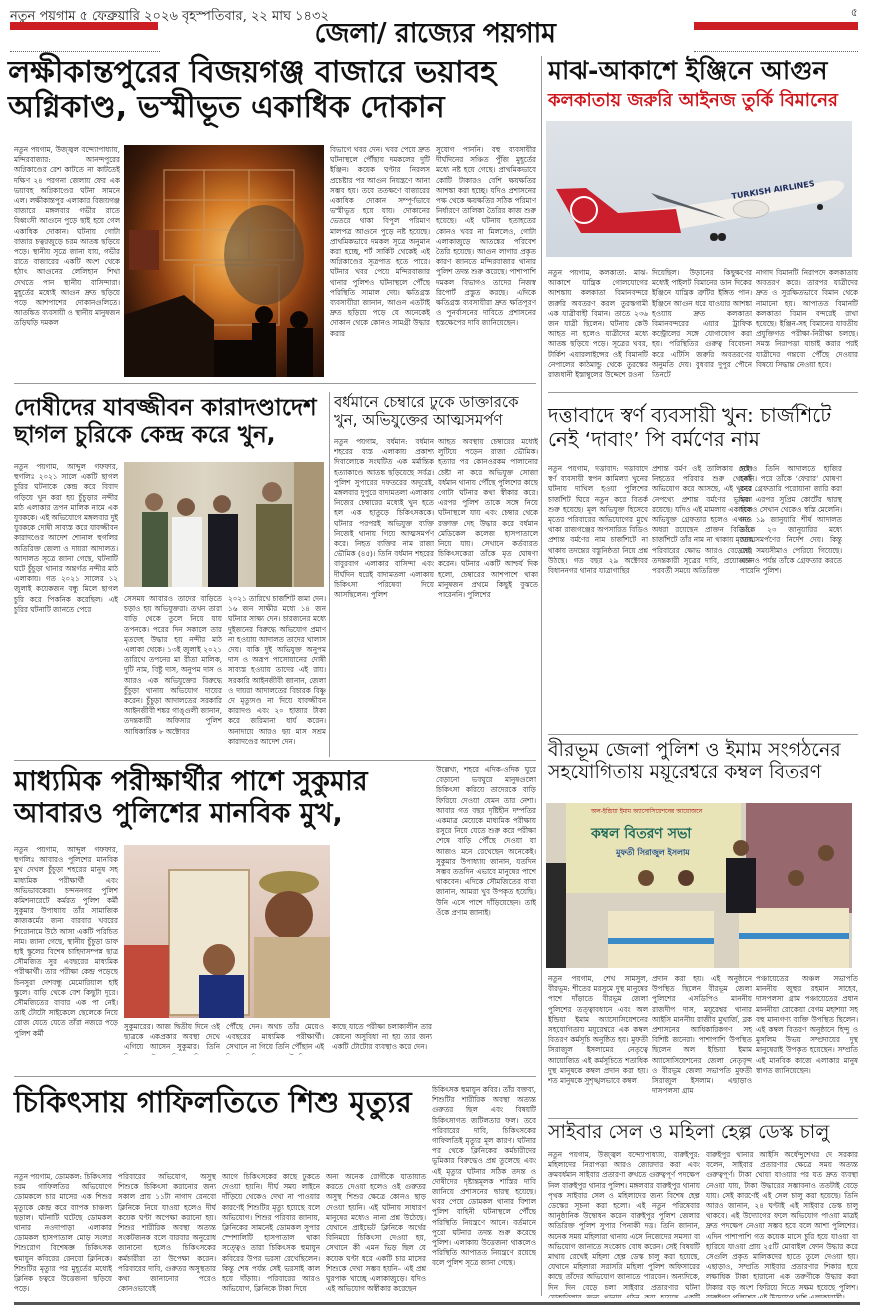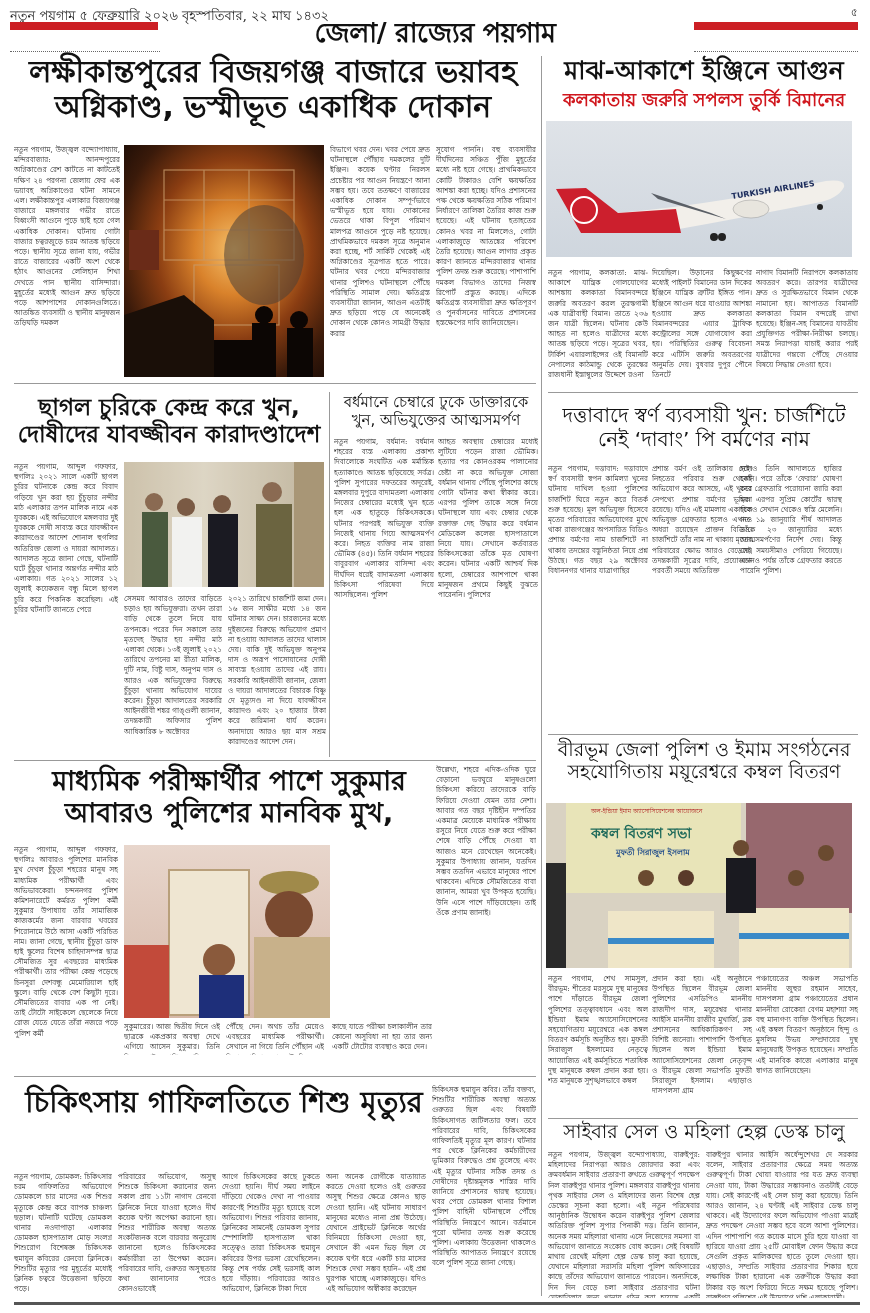--- a/index.html
+++ b/index.html
@@ -5,21 +5,21 @@
 *{box-sizing:border-box;margin:0;padding:0}
 body{width:870px;height:1313px;background:#fff;font-family:"DejaVu Serif",serif;color:#111;overflow:hidden;position:relative}
 .abs{position:absolute}
 .dateline{left:10px;top:6px;font-size:13px;color:#222}
 .pageno{right:12px;top:4px;font-size:11px}
 .redbar{height:8px;background:#cc1f24;top:22px}
 .section-title{left:300px;top:12px;width:270px;text-align:center;font-size:27px;font-weight:bold;font-family:"DejaVu Sans",sans-serif;letter-spacing:-0.5px}
 .dotline{border-top:1px dotted #666;height:0}
 .hline{border-top:1px solid #999;height:0}
 .vline{border-left:1px solid #999;width:0}
-.headline{font-family:"DejaVu Sans",sans-serif;text-align:center;line-height:1.18;color:#111}
+.headline{font-family:"DejaVu Sans",sans-serif;line-height:1.18;color:#111}
 .body{font-size:7.2px;line-height:10.2px;text-align:justify;color:#222;overflow:hidden;font-family:"DejaVu Serif",serif}
 .photo{overflow:hidden}
 .red{color:#d0161d}
 </style>
 </head>
 <body>
 
 <div class="abs dateline">নতুন পয়গাম ৫ ফেব্রুয়ারি ২০২৬ বৃহস্পতিবার, ২২ মাঘ ১৪৩২</div>
 <div class="abs pageno">৫</div>
 <div class="abs redbar" style="left: 10px; width: 148px; background: rgb(204, 31, 36);"></div>
@@ -53,42 +53,42 @@
       <rect x="163" y="183" width="26" height="49" fill="#0c0604"></rect>
     <rect x="90" y="195" width="45" height="37" fill="#0c0604"></rect>
     <rect x="5" y="85" width="30" height="40" fill="#6a2b18"></rect>
   </svg>
 </div>
 <div class="abs body" style="left:330px;top:145px;width:100px;height:232px">বিভাগে খবর দেন। খবর পেয়ে দ্রুত ঘটনাস্থলে পৌঁছায় দমকলের দুটি ইঞ্জিন। কয়েক ঘণ্টার নিরলস প্রচেষ্টার পর আগুন নিয়ন্ত্রণে আনা সম্ভব হয়। তবে ততক্ষণে বাজারের একাধিক দোকান সম্পূর্ণভাবে ভস্মীভূত হয়ে যায়। দোকানের ভেতরে থাকা বিপুল পরিমাণ মালপত্র আগুনে পুড়ে নষ্ট হয়েছে। প্রাথমিকভাবে দমকল সূত্রে অনুমান করা হচ্ছে, শর্ট সার্কিট থেকেই এই অগ্নিকাণ্ডের সূত্রপাত হতে পারে। ঘটনার খবর পেয়ে মন্দিরবাজার থানার পুলিশও ঘটনাস্থলে পৌঁছে পরিস্থিতি সামাল দেয়। ক্ষতিগ্রস্ত ব্যবসায়ীরা জানান, আগুন এতটাই দ্রুত ছড়িয়ে পড়ে যে অনেকেই দোকান থেকে কোনও সামগ্রী উদ্ধার করার</div>
 <div class="abs body" style="left:436px;top:145px;width:100px;height:232px">সুযোগ পাননি। বহু ব্যবসায়ীর দীর্ঘদিনের সঞ্চিত পুঁজি মুহূর্তের মধ্যে নষ্ট হয়ে গেছে। প্রাথমিকভাবে কোটি টাকারও বেশি ক্ষয়ক্ষতির আশঙ্কা করা হচ্ছে। যদিও প্রশাসনের পক্ষ থেকে ক্ষয়ক্ষতির সঠিক পরিমাণ নির্ধারণে তালিকা তৈরির কাজ শুরু হয়েছে। এই ঘটনায় হতাহতের কোনও খবর না মিললেও, গোটা এলাকাজুড়ে আতঙ্কের পরিবেশ তৈরি হয়েছে। আগুন লাগার প্রকৃত কারণ জানতে মন্দিরবাজার থানার পুলিশ তদন্ত শুরু করেছে। পাশাপাশি দমকল বিভাগও তাদের নিজস্ব রিপোর্ট প্রস্তুত করছে। এদিকে ক্ষতিগ্রস্ত ব্যবসায়ীরা দ্রুত ক্ষতিপূরণ ও পুনর্বাসনের দাবিতে প্রশাসনের হস্তক্ষেপের দাবি জানিয়েছেন।</div>
 <div class="abs hline" style="left:14px;top:383px;width:522px"></div>
 
 <div class="abs headline" style="left:548px;top:56px;width:312px;font-size:25px;font-weight:bold">মাঝ-আকাশে ইঞ্জিনে আগুন</div>
-<div class="abs headline red" style="left:548px;top:89px;width:312px;font-size:18px;font-weight:bold">কলকাতায় জরুরি সপলস তুর্কি বিমানের</div>
+<div class="abs headline red" style="left:548px;top:89px;width:312px;font-size:18px;font-weight:bold">কলকাতায় জরুরি আইনজ তুর্কি বিমানের</div>
 <div class="abs photo" style="left:546px;top:121px;width:306px;height:136px;background:linear-gradient(#dfe3e8,#cfd6de)">
   <svg width="306" height="136">
     <path d="M20 72 L40 68 L70 92 Q160 85 280 60 Q300 58 298 66 Q292 78 270 82 Q180 100 110 112 L35 112 Z" fill="#f2efea"></path>
     <path d="M10 68 L40 67 L72 92 L130 88 L135 112 L35 112 Z" fill="#cc1f2d"></path>
     <circle cx="38" cy="89" r="13" fill="#cc1f2d" stroke="#fff" stroke-width="2"></circle>
     <path d="M105 72 L165 92 L180 98 L112 78 Z" fill="#5a5f66"></path>
     <ellipse cx="205" cy="88" rx="18" ry="9" fill="#e8e5de" stroke="#999" stroke-width=".5"></ellipse>
     <circle cx="168" cy="116" r="4" fill="#222"></circle>
       <circle cx="176" cy="116" r="4" fill="#222"></circle>
       <circle cx="274" cy="86" r="3" fill="#222"></circle>
     <text x="186" y="78" font-size="8" font-weight="bold" fill="#1c2b5a" font-family="DejaVu Sans, sans-serif" transform="rotate(-9 186 78)">TURKISH AIRLINES</text>
   </svg>
 </div>
 <div class="abs body" style="left:548px;top:268px;width:100px;height:120px">নতুন পয়গাম, কলকাতা: মাঝ-আকাশে যান্ত্রিক গোলযোগের আশঙ্কায় কলকাতা বিমানবন্দরে জরুরি অবতরণ করল তুরস্কগামী এক যাত্রীবাহী বিমান। তাতে ২৩৬ জন যাত্রী ছিলেন। ঘটনায় কেউ আহত না হলেও যাত্রীদের মধ্যে আতঙ্ক ছড়িয়ে পড়ে। সূত্রের খবর, টার্কিশ এয়ারলাইন্সের ওই বিমানটি নেপালের কাঠমান্ডু থেকে তুরস্কের রাজধানী ইস্তাম্বুলের উদ্দেশে রওনা</div>
 <div class="abs body" style="left:652px;top:268px;width:100px;height:120px">দিয়েছিল। উড়ানের কিছুক্ষণের মধ্যেই পাইলট বিমানের ডান দিকের ইঞ্জিনে যান্ত্রিক ত্রুটির ইঙ্গিত পান। ইঞ্জিনে আগুন ধরে যাওয়ার আশঙ্কা হওয়ায় দ্রুত কলকাতা বিমানবন্দরের এয়ার ট্রাফিক কন্ট্রোলের সঙ্গে যোগাযোগ করা হয়। পরিস্থিতির গুরুত্ব বিবেচনা করে এটিসি জরুরি অবতরণের অনুমতি দেয়। বুধবার দুপুর পৌনে তিনটে</div>
 <div class="abs body" style="left:756px;top:268px;width:102px;height:120px">নাগাদ বিমানটি নিরাপদে কলকাতায় অবতরণ করে। তারপর যাত্রীদের দ্রুত ও সুরক্ষিতভাবে বিমান থেকে নামানো হয়। আপাতত বিমানটি কলকাতা বিমান বন্দরেই রাখা হয়েছে। ইঞ্জিন-সহ বিমানের যাবতীয় প্রযুক্তিগত পরীক্ষা-নিরীক্ষা চলছে। সমস্ত নিরাপত্তা যাচাই করার পরই যাত্রীদের গন্তব্যে পৌঁছে দেওয়ার বিষয়ে সিদ্ধান্ত নেওয়া হবে।</div>
 <div class="abs hline" style="left:548px;top:392px;width:310px"></div>
 
 <div class="abs headline" style="left:14px;top:394px;width:310px;font-size:23px;font-weight:bold">
+  <div>দোষীদের যাবজ্জীবন কারাদণ্ডাদেশ</div>
   <div>ছাগল চুরিকে কেন্দ্র করে খুন,</div>
-  <div>দোষীদের যাবজ্জীবন কারাদণ্ডাদেশ</div>
 </div>
 <div class="abs body" style="left:14px;top:462px;width:104px;height:292px">নতুন পয়গাম, আব্দুল গফফার, হুগলিঃ ২০২১ সালে একটি ছাগল চুরির ঘটনাকে কেন্দ্র করে বিবাদ গড়িয়ে খুন করা হয় চুঁচুড়ার নন্দীর মাঠ এলাকার তপন মালিক নামে এক যুবককে। এই অভিযোগে মঙ্গলবার দুই যুবককে দোষী সাব্যস্ত করে যাবজ্জীবন কারাদণ্ডের আদেশ শোনাল হুগলির অতিরিক্ত জেলা ও দায়রা আদালত। আদালত সূত্রে জানা গেছে, ঘটনাটি ঘটে চুঁচুড়া থানার অন্তর্গত নন্দীর মাঠ এলাকায়। গত ২০২১ সালের ১২ জুলাই কয়েকজন বন্ধু মিলে ছাগল চুরি করে পিকনিক করেছিল। এই চুরির ঘটনাটি জানতে পেরে</div>
 <div class="abs photo" style="left:124px;top:462px;width:200px;height:125px;background:linear-gradient(90deg,#c8bba3,#e0d8c8 40%,#b5a88f)">
   <svg width="200" height="125">
     <rect x="0" y="0" width="200" height="125" fill="#d8cfbe" opacity=".3"></rect>
     <circle cx="30" cy="40" r="9" fill="#8a6a52"></circle>
       <rect x="18" y="50" width="26" height="75" fill="#4a5a3e"></rect>
     <circle cx="62" cy="45" r="9" fill="#7a5a44"></circle>
       <rect x="48" y="55" width="30" height="70" fill="#f2f2f0"></rect>
     <circle cx="98" cy="42" r="9" fill="#7a5a44"></circle>

